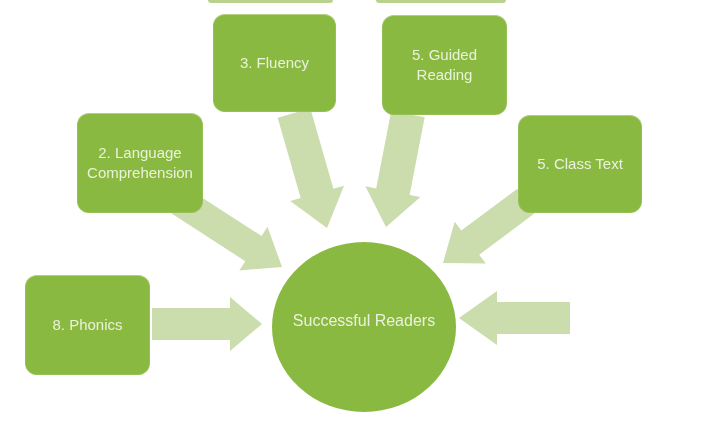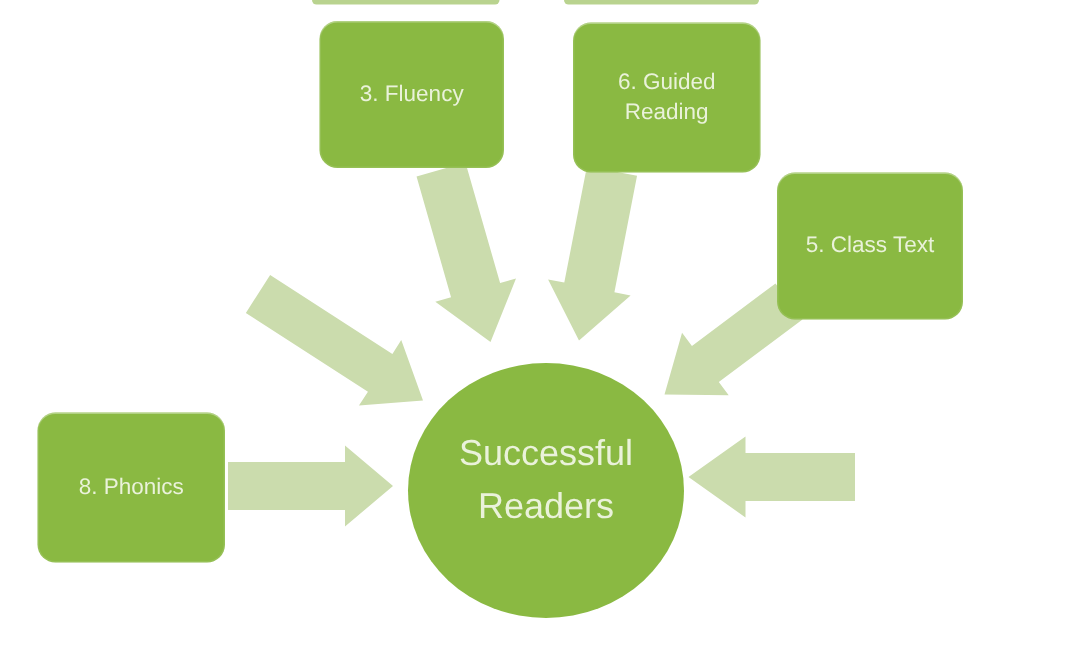--- a/index.html
+++ b/index.html
@@ -35,21 +35,21 @@
   .n-guided{left:382px;top:15px;width:125px;height:100px;}
   .n-class{left:518px;top:115px;width:124px;height:98px;}
   .n-home{left:570px;top:265px;width:124px;height:110px;}
   .center-circle{
     position:absolute;left:272px;top:242px;width:184px;height:170px;
     border-radius:50%;
     background:var(--node-fill);
     display:flex;align-items:center;justify-content:center;
     text-align:center;
     color:var(--label);
-    font-size:24px;line-height:1.45;
+    font-size:16px;line-height:1.45;
     padding-bottom:12px;box-sizing:border-box;
   }
   .strip{position:absolute;top:0;height:3px;background:var(--strip);border-radius:0 0 3px 3px;}
   .s1{left:208px;width:125px;}
   .s2{left:376px;width:130px;}
 </style>
 </head>
 <body>
 
 <div class="canvas">
@@ -63,27 +63,30 @@
       <polygon points="570,302 497,302 497,291 459,318 497,345 497,334 570,334" fill="#cbdcad"></polygon>
     </svg>
 
   <div class="strip s1"></div>
   <div class="strip s2"></div>
 
   <div class="node n-phonics">
     <span>8. Phonics</span>
   </div>
 
+  <div class="node n-language">
+    <span>2. Language Comprehension</span>
+  </div>
 
   <div class="node n-fluency">
     <span>3. Fluency</span>
   </div>
 
   <div class="node n-guided">
-    <span>6. Guided Reading</span>
+    <span>5. Guided Reading</span>
   </div>
 
   <div class="node n-class">
     <span>5. Class Text</span>
   </div>
 
 
   <div class="center-circle">
     <span>Successful Readers</span>
   </div>

